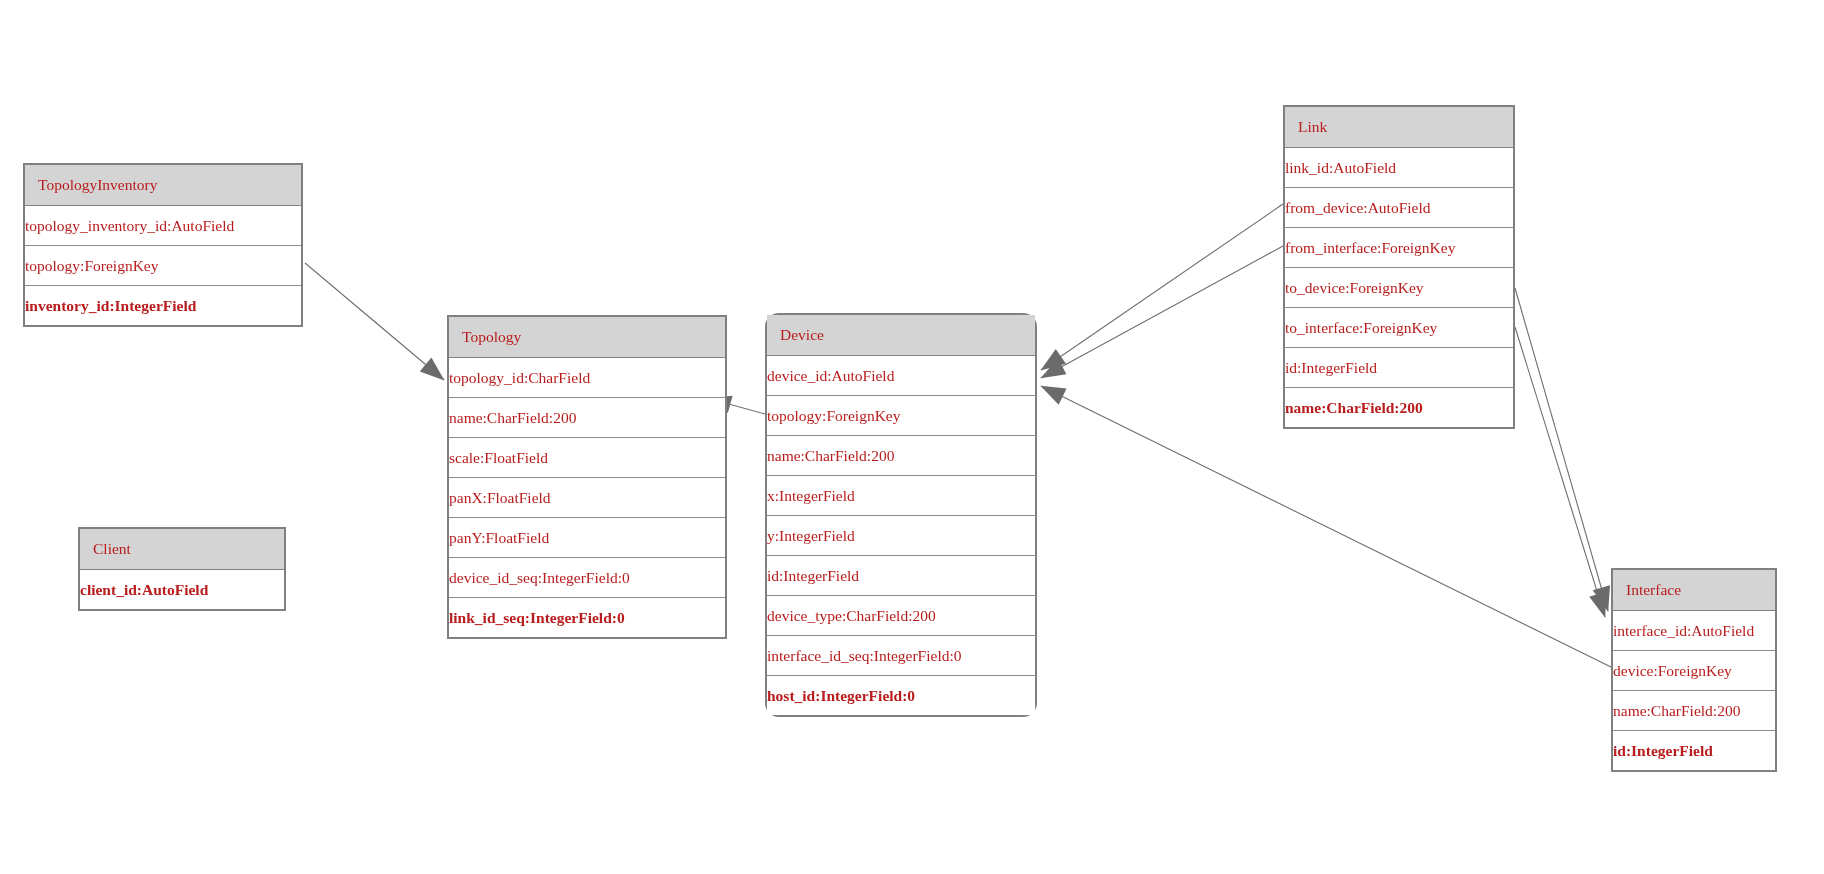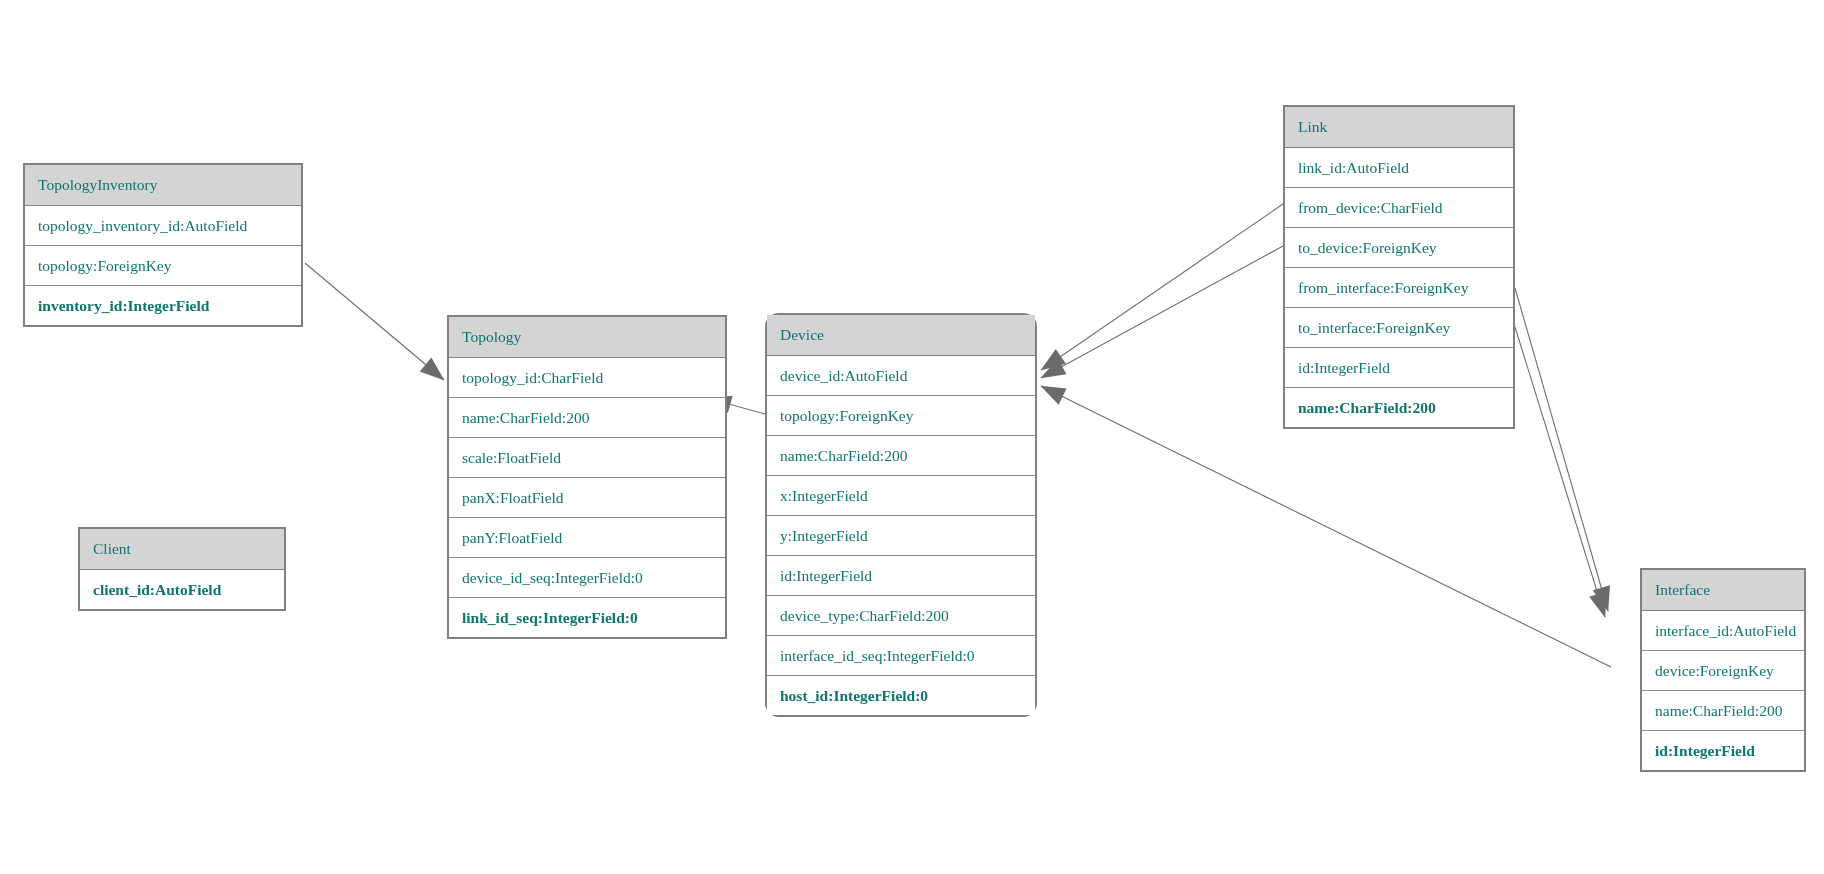--- a/index.html
+++ b/index.html
@@ -13,37 +13,36 @@
     height: 874px;
     background: #ffffff;
     overflow: hidden;
     font-family: "Liberation Serif", "DejaVu Serif", serif;
   }
   .entity {
     position: absolute;
     background: #ffffff;
     border: 2px solid #808080;
     box-sizing: border-box;
-    color: #0f766e;
+    color: #b91c1c;
     font-size: 15.5px;
   }
   .entity-header {
     height: 40px;
     line-height: 40px;
     background: #d4d4d4;
     border-bottom: 1px solid #808080;
     padding-left: 13px;
     white-space: nowrap;
     overflow: hidden;
   }
   .entity-row {
     height: 39px;
     line-height: 39px;
     border-bottom: 1px solid #8a8a8a;
-    padding-left: 13px;
     white-space: nowrap;
     overflow: hidden;
     background: #ffffff;
   }
   .entity-row:last-child {
     border-bottom: none;
     font-weight: bold;
   }
   #edge-layer {
     position: absolute;
@@ -98,27 +97,27 @@
       <div class="entity-row">x:IntegerField</div>
       <div class="entity-row">y:IntegerField</div>
       <div class="entity-row">id:IntegerField</div>
       <div class="entity-row">device_type:CharField:200</div>
       <div class="entity-row">interface_id_seq:IntegerField:0</div>
       <div class="entity-row">host_id:IntegerField:0</div>
     </div>
     <div class="entity" style="left: 1283px; top: 105px; width: 232px;">
       <div class="entity-header">Link</div>
       <div class="entity-row">link_id:AutoField</div>
-      <div class="entity-row">from_device:CharField</div>
+      <div class="entity-row">from_device:AutoField</div>
+      <div class="entity-row">from_interface:ForeignKey</div>
       <div class="entity-row">to_device:ForeignKey</div>
-      <div class="entity-row">from_interface:ForeignKey</div>
       <div class="entity-row">to_interface:ForeignKey</div>
       <div class="entity-row">id:IntegerField</div>
       <div class="entity-row">name:CharField:200</div>
     </div>
-    <div class="entity" style="left: 1611px; top: 568px; width: 166px; margin-left: 29px;">
+    <div class="entity" style="left: 1611px; top: 568px; width: 166px;">
       <div class="entity-header">Interface</div>
       <div class="entity-row">interface_id:AutoField</div>
       <div class="entity-row">device:ForeignKey</div>
       <div class="entity-row">name:CharField:200</div>
       <div class="entity-row">id:IntegerField</div>
     </div>
   </div>
 
 </body></html>

